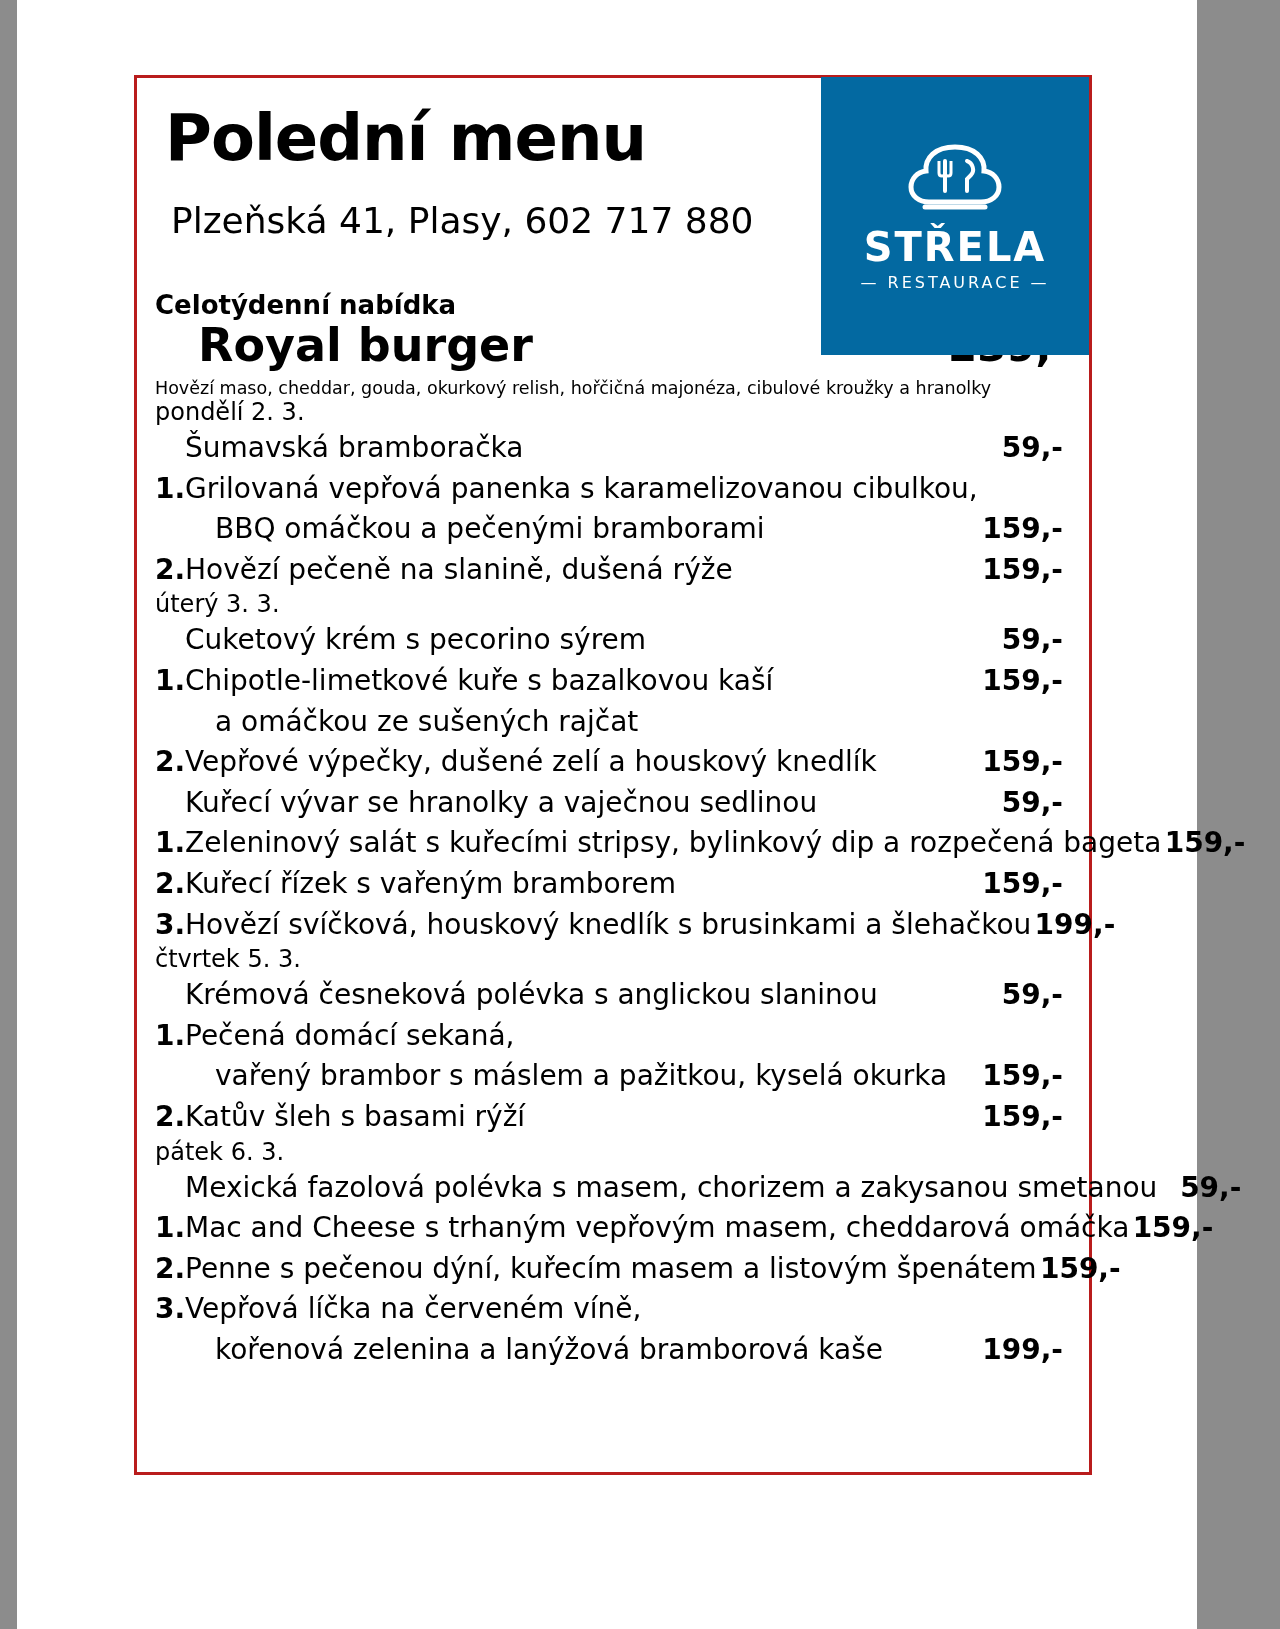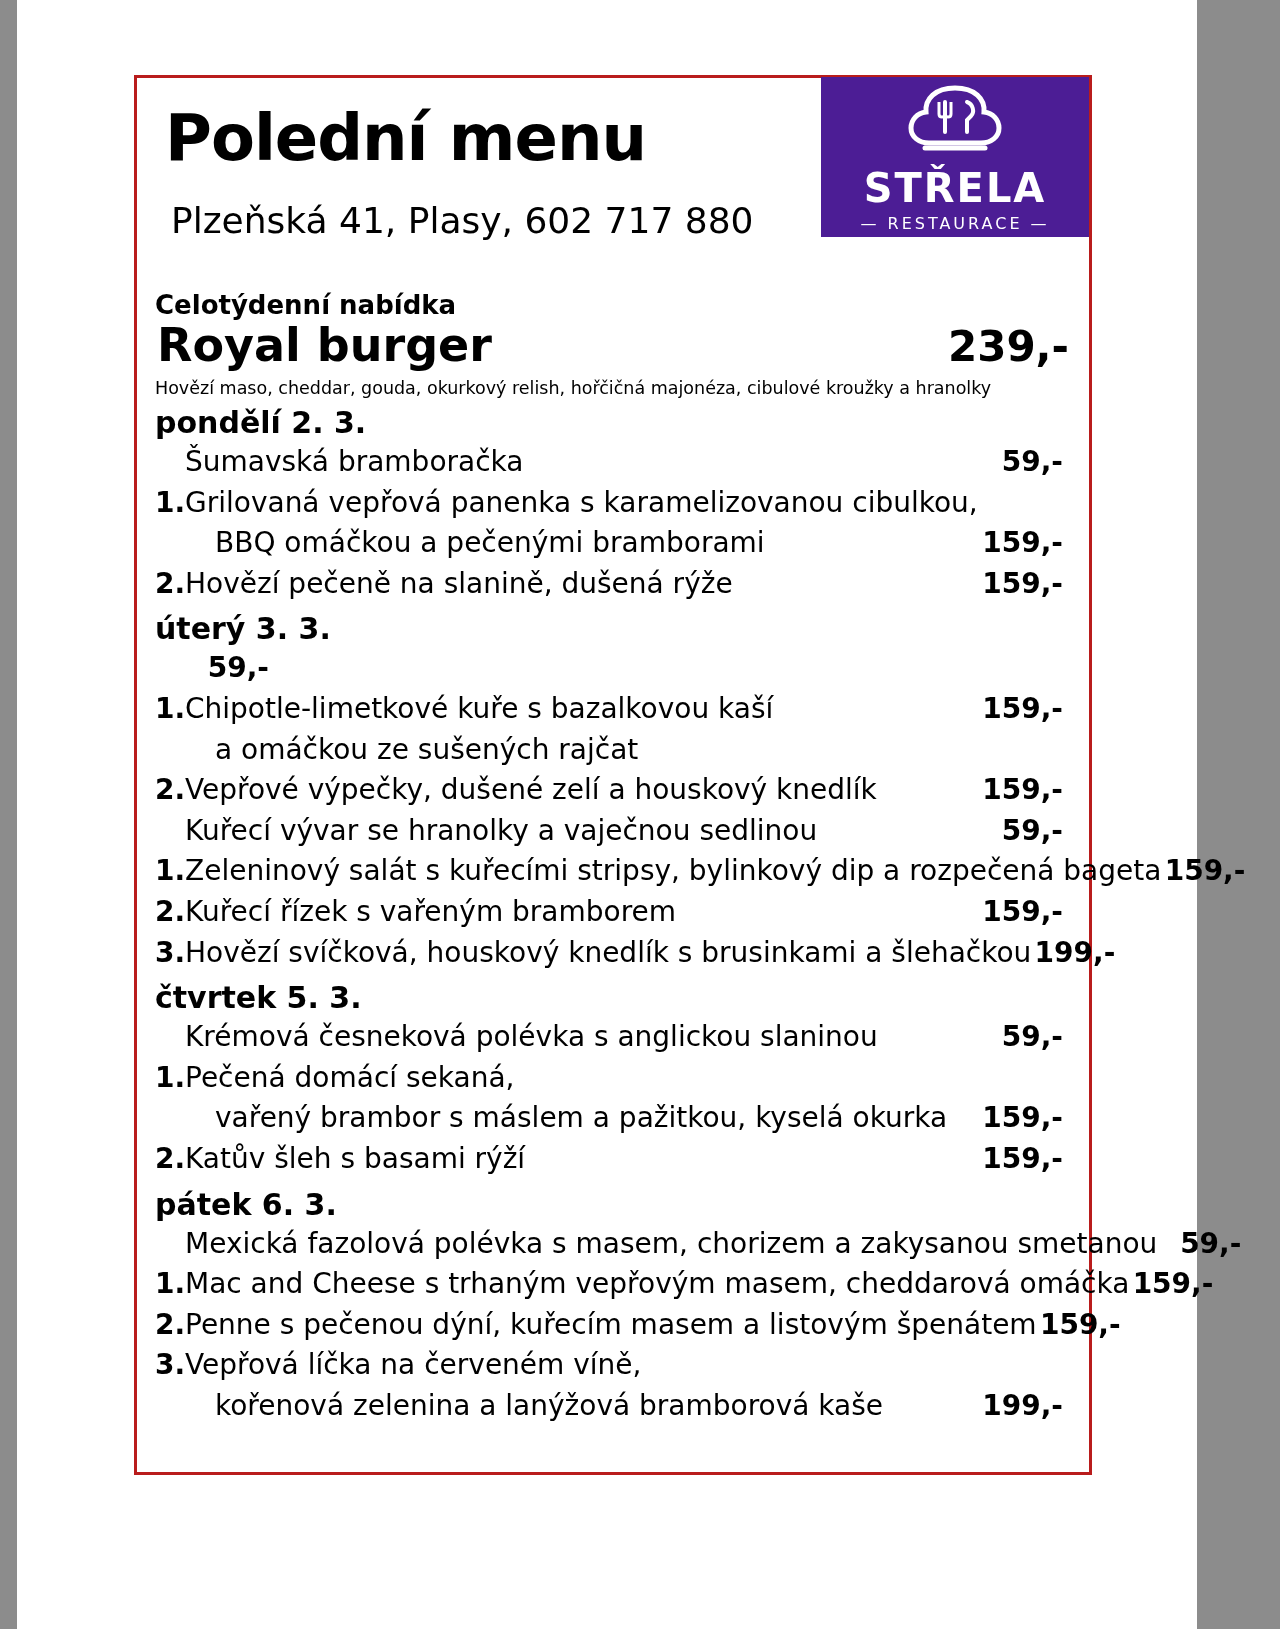--- a/index.html
+++ b/index.html
@@ -57,22 +57,22 @@
     font-size: 36px;
     padding-left: 20px;
     padding-top: 30px;
     color: #000;
   }
   .logo-box {
     position: absolute;
     right: -14px;
     top: -1px;
     width: 268px;
-    height: 160px;
-    background: #4c1d95;
+    height: 278px;
+    background: #0369a1;
     color: #fff;
     display: flex;
     flex-direction: column;
     align-items: center;
     justify-content: center;
   }
   .logo-mark {
     width: 120px;
     height: 82px;
     position: relative;
@@ -102,37 +102,38 @@
   .weekly-row {
     display: flex;
     align-items: baseline;
     justify-content: space-between;
     padding: 0 6px 0 6px;
     margin-top: -2px;
   }
   .weekly-name {
     font-size: 46px;
     font-weight: bold;
+    margin-left: 41px;
   }
   .weekly-price {
     font-size: 42px;
     font-weight: bold;
   }
   .weekly-desc {
     font-size: 17.5px;
     padding-left: 4px;
     margin-top: 6px;
   }
 
   
   .day-name {
-    font-size: 30px;
-    font-weight: bold;
+    font-size: 24px;
+    font-weight: normal;
     padding-left: 4px;
-    margin-top: 7px;
+    margin-top: 0;
     margin-bottom: 2px;
   }
   .line {
     display: flex;
     align-items: baseline;
     padding-left: 4px;
     padding-right: 6px;
     font-size: 28px;
     line-height: 1.45;
   }
@@ -211,20 +212,21 @@
             <div class="line">
               <span class="num">2.</span>
               <span class="txt">Hovězí pečeně na slanině, dušená rýže</span>
               <span class="price">159,-</span>
             </div>
           </div>
           <div>
             <div class="day-name">úterý 3. 3.</div>
             <div class="line soup">
               <span class="num"></span>
+              <span class="txt">Cuketový krém s pecorino sýrem</span>
               <span class="price">59,-</span>
             </div>
             <div class="line">
               <span class="num">1.</span>
               <span class="txt">Chipotle-limetkové kuře s bazalkovou kaší</span>
               <span class="price">159,-</span>
             </div>
             <div class="line">
               <span class="num"></span>
               <span class="txt cont">a omáčkou ze sušených rajčat</span>

